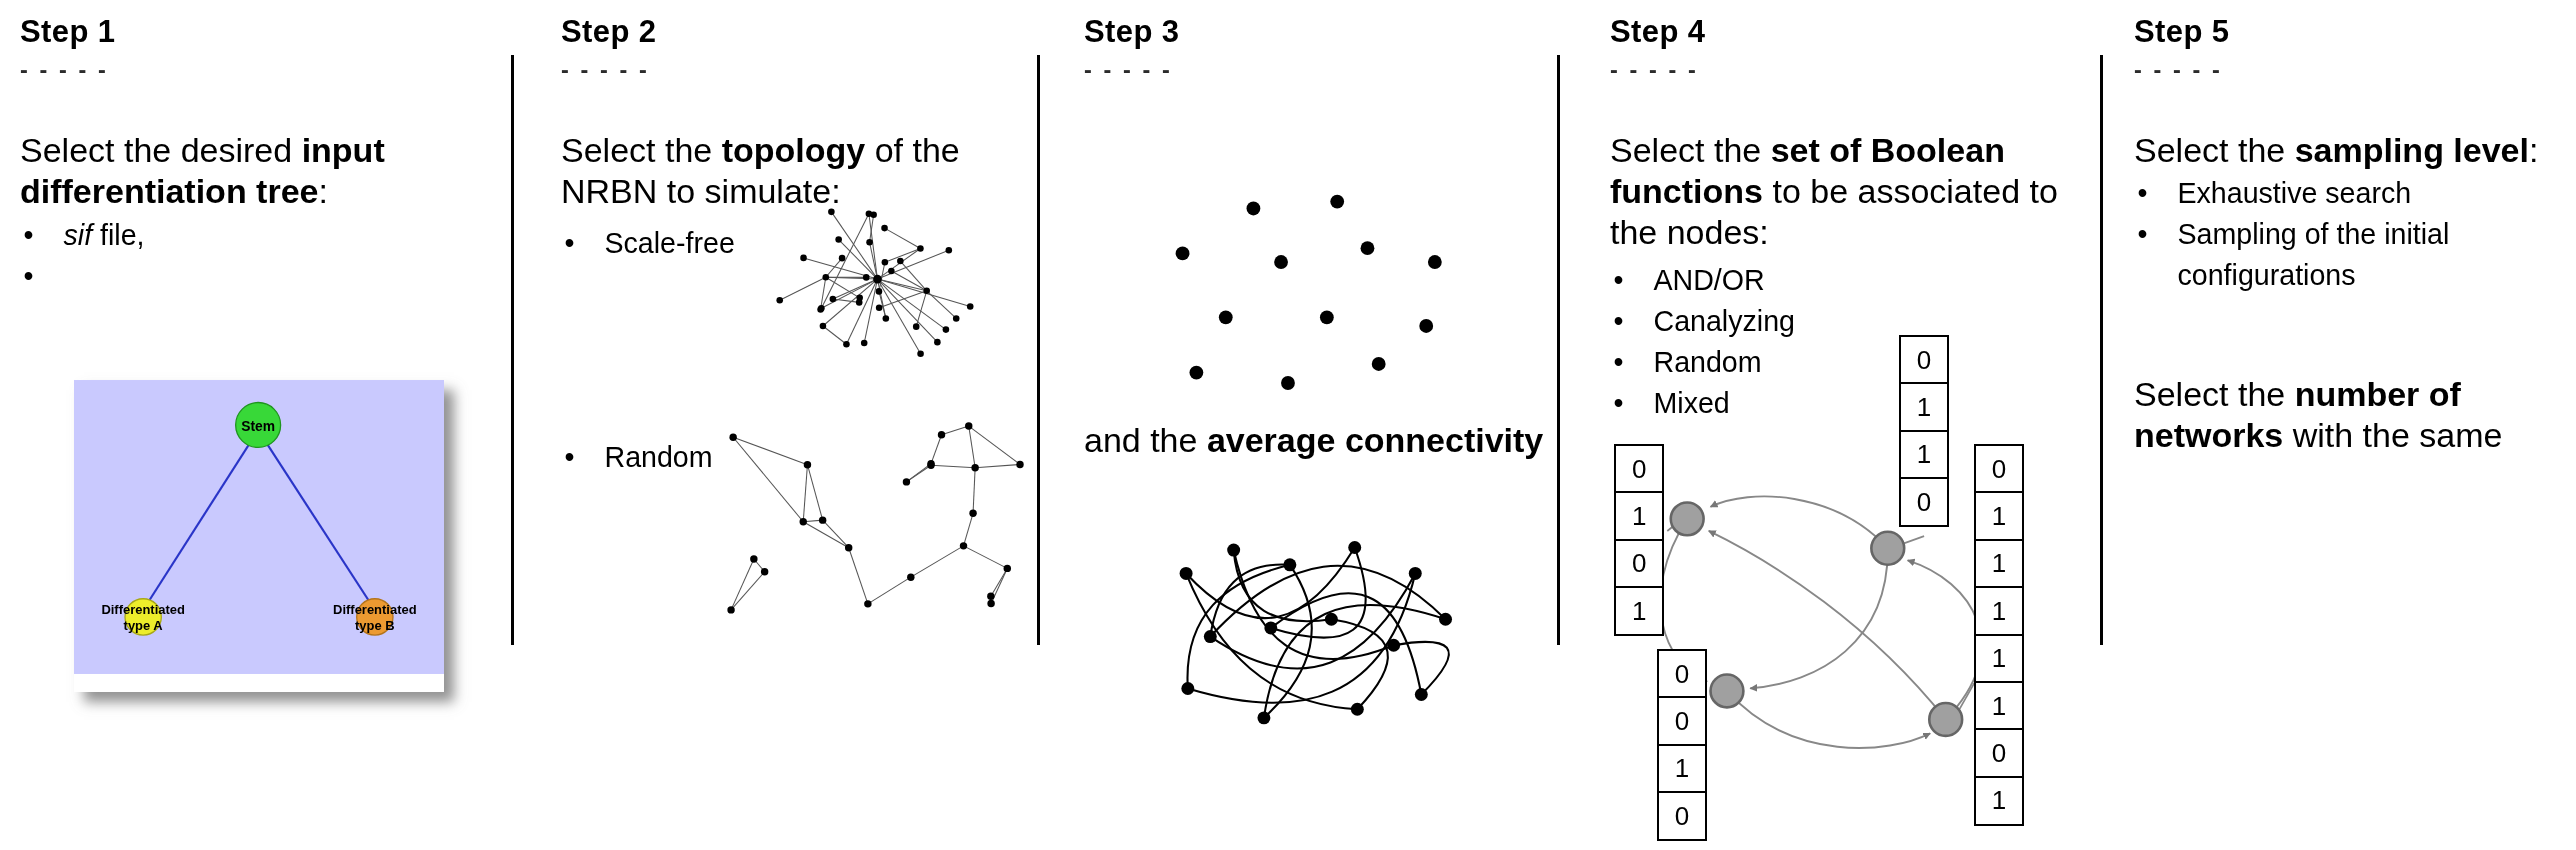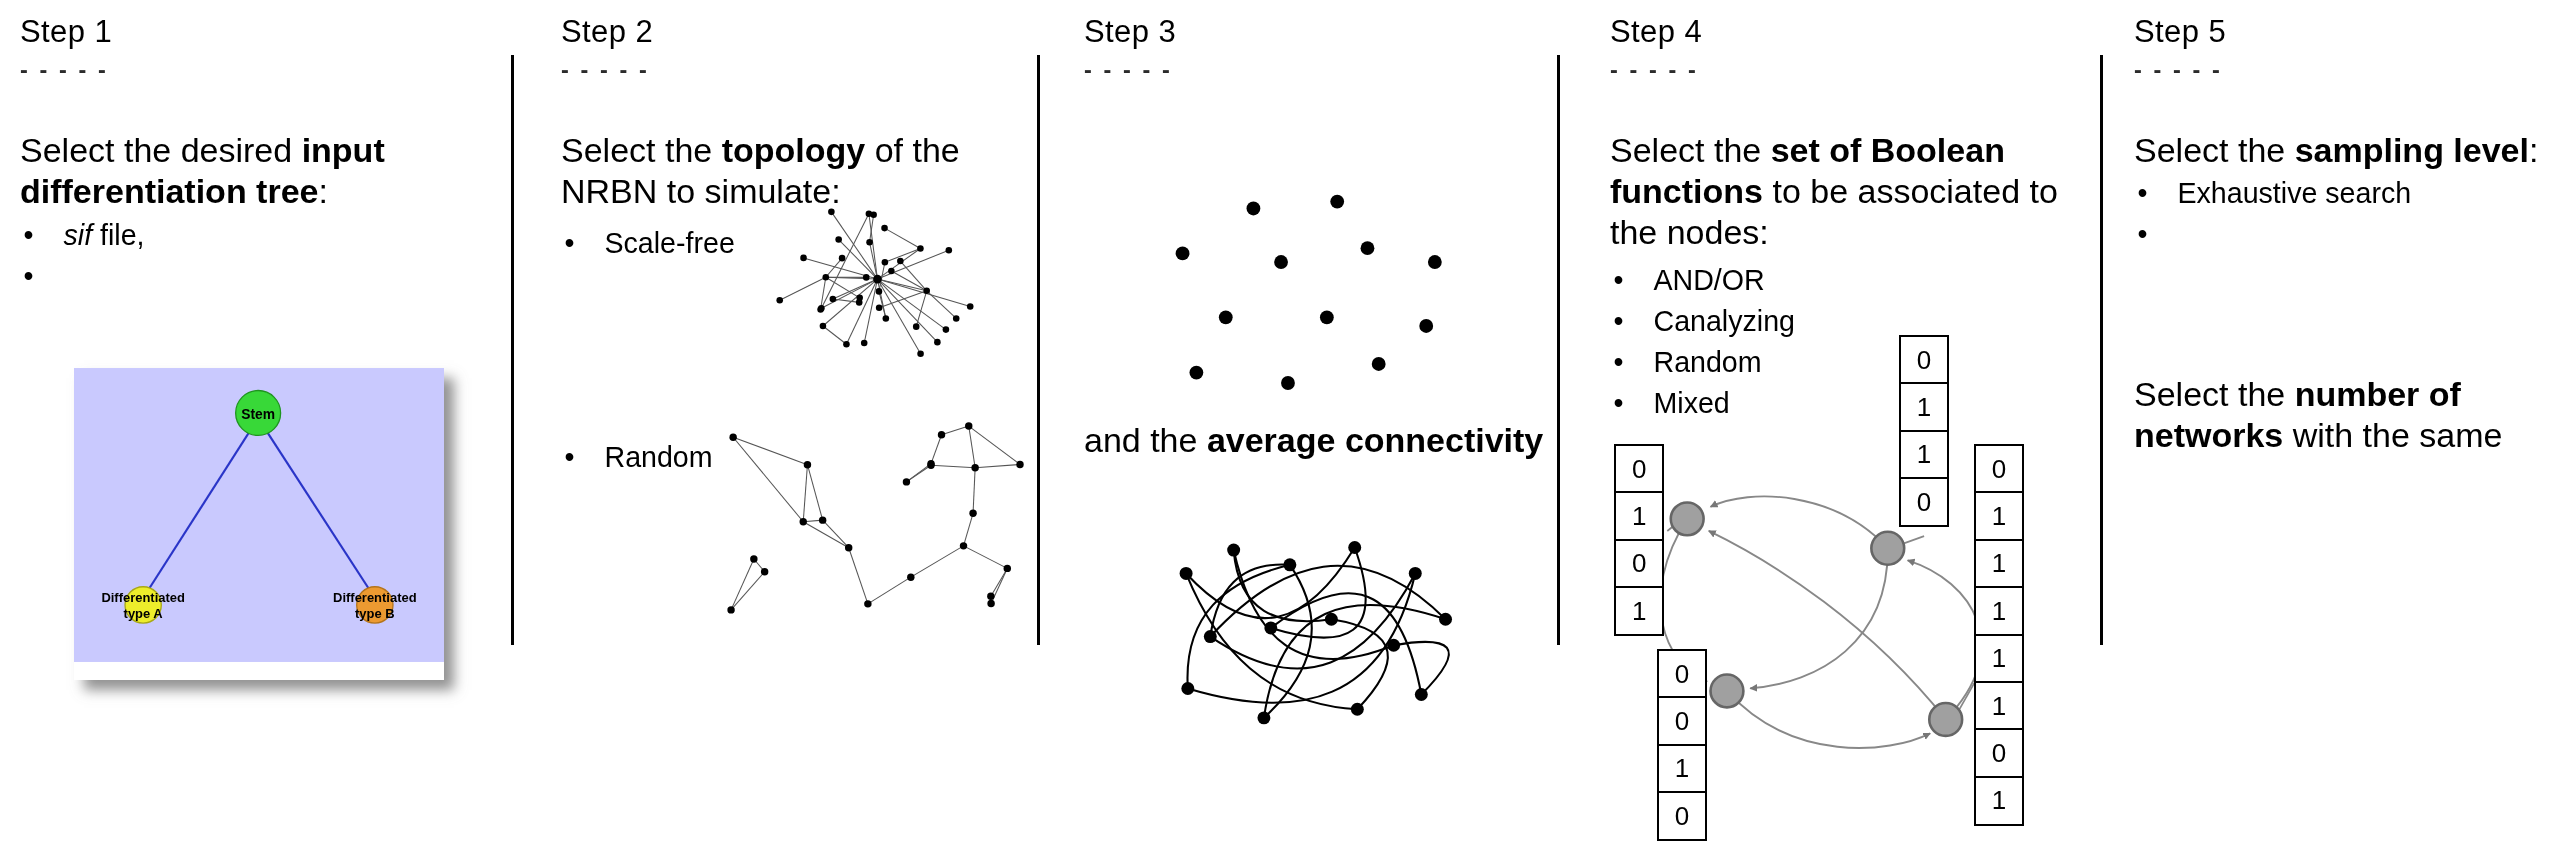--- a/index.html
+++ b/index.html
@@ -1,21 +1,21 @@
 <!DOCTYPE html>
 <html style="font-size:14px"><head>
 <meta charset="utf-8">
 <style>
   *{margin:0;padding:0;box-sizing:border-box}
   html,body{background:#fff}
   body{font-family:"Liberation Sans", sans-serif;color:#000}
   #fig{position:relative;width:2576px;height:851px;background:#fff;overflow:hidden}
   .divider{position:absolute;top:55px;width:2.6px;height:590px;background:#000}
   .panel{position:absolute;top:0;height:851px}
-  .step-title{position:absolute;top:14px;left:0;font-size:31px;font-weight:normal;letter-spacing:0.4px}
+  .step-title{position:absolute;top:14px;left:0;font-size:31px;font-weight:bold;letter-spacing:0.4px}
   .dashes{position:absolute;top:57px;left:0;font-size:23.4px;font-weight:bold;letter-spacing:2.6px;color:#2b2b2b}
   .para{position:absolute;left:0;font-size:34px;line-height:41px;white-space:nowrap}
   .bullets{position:absolute;left:3.5px}
   .bullet-row{display:flex;font-size:28.6px;line-height:41px}
   .bullet-mark{width:40px;flex:0 0 40px}
   .bullet-text{white-space:nowrap}
   .abs{position:absolute}
   .cellcol{position:absolute;display:flex;flex-direction:column;z-index:3}
   .cell{width:50px;height:50px;border:2.6px solid #000;margin-top:-2.6px;background:#fff;
         display:flex;align-items:center;justify-content:center;font-size:26px}
@@ -40,21 +40,21 @@
     <div class="bullets" style="top:215px">
       <div class="bullet-row">
         <span class="bullet-mark">•</span>
         <span class="bullet-text"><i>sif</i><span> file,</span></span>
       </div>
       <div class="bullet-row">
         <span class="bullet-mark">•</span>
       </div>
     </div>
 
-    <div class="tree-shadow" style="left:54px;top:368px;width:370px;height:312px">
+    <div class="tree-shadow" style="left:54px;top:380px;width:370px;height:312px">
       <svg width="370" height="294" viewBox="0 0 428 340">
         <rect x="0" y="0" width="428" height="340" fill="#c9c9fe"></rect>
         <line x1="213" y1="58" x2="80" y2="266" stroke-width="2.5" stroke="#2a35c8"></line>
         <line x1="213" y1="58" x2="348" y2="266" stroke-width="2.5" stroke="#2a35c8"></line>
         <circle cx="213" cy="52" r="26" stroke="#1f941f" stroke-width="1.5" fill="#38d838"></circle>
         <text x="213" y="59" text-anchor="middle" font-size="16" font-weight="bold">Stem</text>
         <circle cx="80" cy="274" r="21" stroke="#a8a816" stroke-width="1.5" fill="#eded2b"></circle>
         <circle cx="348" cy="274" r="21" stroke="#b4741a" stroke-width="1.5" fill="#ec9a31"></circle>
         <text x="80" y="271" text-anchor="middle" font-size="15" font-weight="bold">Differentiated</text>
         <text x="80" y="289" text-anchor="middle" font-size="15" font-weight="bold">type A</text>
@@ -342,19 +342,20 @@
     <div class="step-title">Step 5</div>
     <div class="dashes">- - - - -</div>
     <div class="para" style="top:130px"><span>Select the </span><b>sampling level</b><span>:</span></div>
     <div class="bullets" style="top:173px">
       <div class="bullet-row">
         <span class="bullet-mark">•</span>
         <span class="bullet-text"><span>Exhaustive search</span></span>
       </div>
       <div class="bullet-row">
         <span class="bullet-mark">•</span>
+        <span class="bullet-text"><span>Sampling of the initial</span><br><span>configurations</span></span>
       </div>
     </div>
     <div class="para" style="top:374px"><span>Select the </span><b>number of</b><br><b>networks</b><span> with the same</span><br></div>
   </div>
 
 </div>
 
 
 </body></html>

